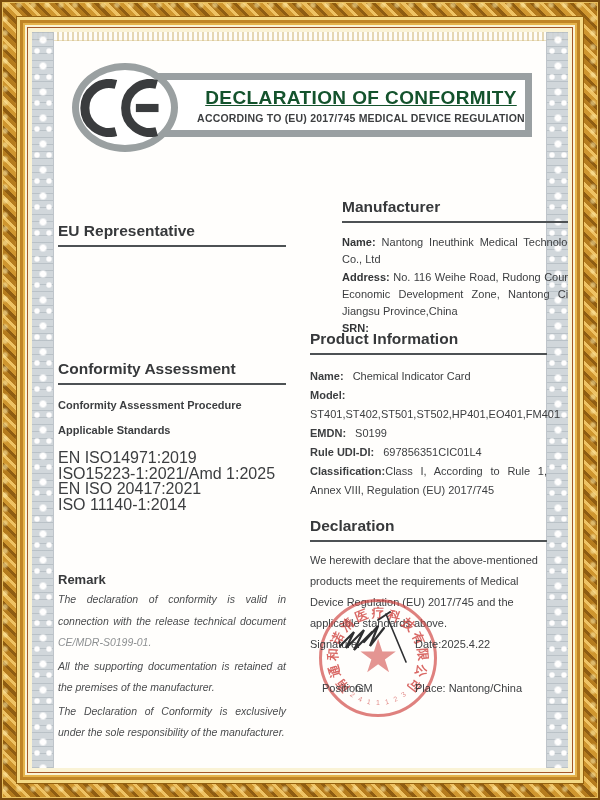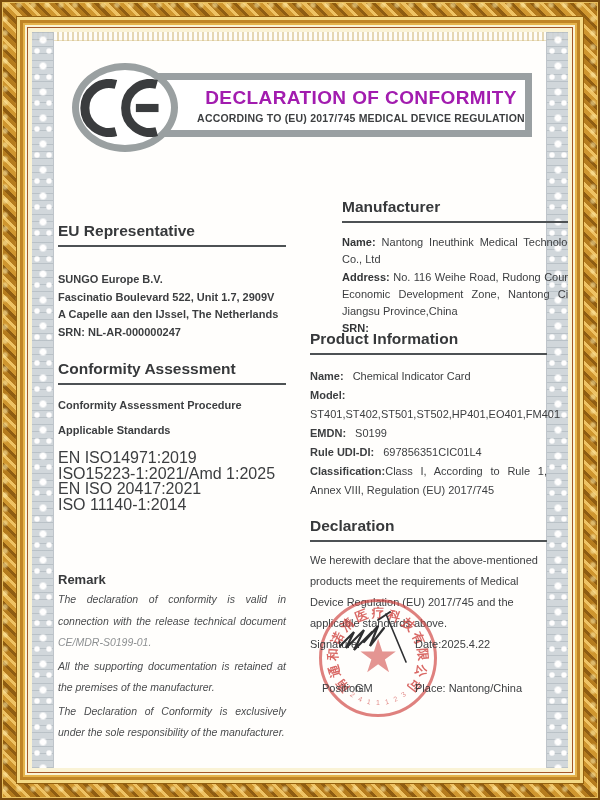--- a/index.html
+++ b/index.html
@@ -46,21 +46,21 @@
 
   
   .banner {
     position:absolute; left:63px; top:41px; width:437px; height:64px;
     background:#9aa0a2; padding:7px; z-index:2;
   }
   .banner-inner {
     height:100%; background:#fff; display:flex; flex-direction:column;
     justify-content:center; align-items:center; padding-left:95px; text-align:center;
   }
-  .banner-title { font-size:19px; font-weight:bold; color:#a21caf; letter-spacing:.4px; }
+  .banner-title { font-size:19px; font-weight:bold; color:#14532d; letter-spacing:.4px;text-decoration:underline; }
   .banner-sub   { font-size:10.5px; font-weight:bold; color:#3d3f41; margin-top:3px; letter-spacing:.2px; }
 
   .ce-circle {
     position:absolute; left:40px; top:31px; width:106px; height:89px;
     border:7px solid #9aa0a1; border-radius:50%; background:#fff; z-index:3;
     display:flex; align-items:center; justify-content:center;
   }
 
   
   .section { position:absolute; color:#3c3e40; }
@@ -137,26 +137,20 @@
             <div class="ce-circle">
               <svg width="92" height="58" viewBox="0 0 100 64">
                 <path d="M 40 6 A 27 27 0 1 0 40 58" fill="none" stroke="#3a3c3e" stroke-width="10"></path>
                 <path d="M 85 6 A 27 27 0 1 0 85 58" fill="none" stroke="#3a3c3e" stroke-width="10"></path>
                 <path d="M 62 32 H 87" fill="none" stroke="#3a3c3e" stroke-width="9"></path>
               </svg>
             </div>
 
             <div class="section col-left" style="top:190px;">
               <div class="sec-title">EU Representative</div>
-              <div class="eu-body">
-                <p>SUNGO Europe B.V.</p>
-                <p>Fascinatio Boulevard 522, Unit 1.7, 2909V</p>
-                <p>A Capelle aan den IJssel, The Netherlands</p>
-                <p>SRN: NL-AR-000000247</p>
-              </div>
             </div>
 
             <div class="section col-left" style="top:328px;">
               <div class="sec-title">Conformity Assessment</div>
               <p class="conf-proc">Conformity Assessment Procedure</p>
               <p class="conf-stdh">Applicable Standards</p>
               <div class="conf-list">
                 <p>EN ISO14971:2019</p>
                 <p>ISO15223-1:2021/Amd 1:2025</p>
                 <p>EN ISO 20417:2021</p>

